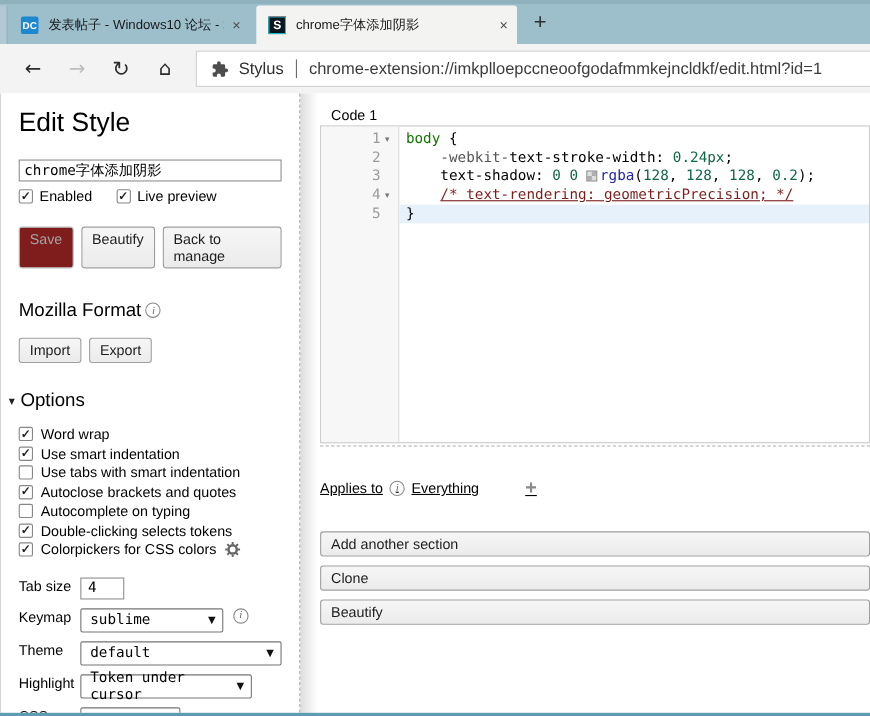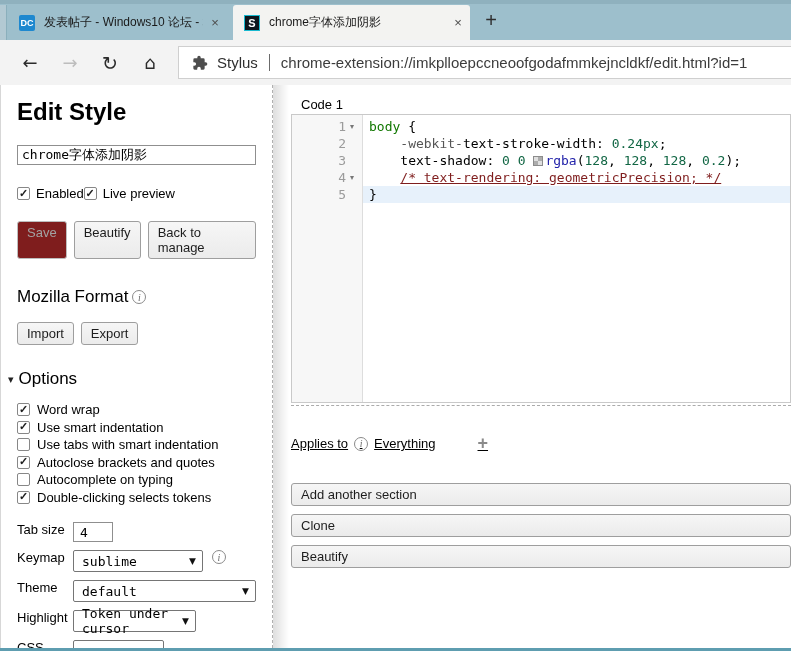--- a/index.html
+++ b/index.html
@@ -43,25 +43,25 @@
   .url-text { font-size:15px; color:#3c3c3c; white-space:nowrap; overflow:hidden; }
 
   
   .content { position:absolute; top:85px; left:0; right:0; bottom:3px;
              background:#fff; border-left:1px solid #d7d7d7; }
   .bottombar { position:absolute; left:0; right:0; bottom:0; height:3px; background:#5e9db0; }
 
   
   .sidebar { position:absolute; left:0; top:0; width:271px; height:100%;
              padding:0 16px; overflow:hidden; font-size:13px; color:#000; }
-  .page-title { margin-top:14px; font-size:24px; font-weight:700; line-height:26px; }
+  .page-title { margin-top:14px; font-size:24px; font-weight:400; line-height:26px; }
   .name-input { display:block; margin-top:20px; width:100%; height:20px;
                 border:1px solid #8f8f8f; font:13px "DejaVu Sans Mono", monospace;
                 padding:0 4px; color:#000; background:#fff; }
-  .toggles { margin-top:21px; display:flex; align-items:center; }
+  .toggles { margin-top:6px; display:flex; gap:22px; align-items:center; }
   .cb-wrap { display:flex; align-items:center; gap:6px; }
   .cb { width:13px; height:13px; flex:none; border:1px solid #878787; border-radius:2px;
         background:#fff; display:inline-flex; align-items:center; justify-content:center; }
   .cb.checked::after { content:"✓"; font-size:11px; font-weight:bold; color:#1f1f1f;
                        margin-top:-1px; }
   .btn { display:inline-block; font-family:"Liberation Sans", sans-serif; font-size:13px;
          color:#1d1d1d; background:linear-gradient(#f6f6f6,#ebebeb);
          border:1px solid #9e9e9e; border-radius:3px; padding:3px 9px; line-height:15px; }
   .btn.disabled { color:#a2a2a2; border-color:#bdbdbd; background:#7f1d1d; }
   .action-row { margin-top:20px; display:flex; gap:7px; }
@@ -82,21 +82,21 @@
   .form-row { display:flex; align-items:flex-start; margin-bottom:8px; }
   .form-label { width:56px; flex:none; font-size:13px; line-height:15px; }
   .mini-input { width:40px; height:20px; border:1px solid #8f8f8f; padding:0 6px;
                 font:13px "DejaVu Sans Mono", monospace; }
   .sel { height:22px; border:1px solid #757575; border-radius:2px; background:#fff;
          display:inline-flex; align-items:center; padding:0 6px 0 8px;
          font:13px "DejaVu Sans Mono", monospace; color:#000; }
   .sel-caret { margin-left:auto; padding-left:8px; font-size:9px; color:#111;
                font-family:"DejaVu Sans", sans-serif; }
   .w-keymap { width:130px; } .w-theme { width:186px; }
-  .w-highlight { width:123px; } .w-linter { width:91px; }
+  .w-highlight { width:156px; } .w-linter { width:91px; }
   .after-ctl { margin-left:9px; }
 
   
   .main { position:absolute; left:271px; right:0; top:0; bottom:0;
           border-left:1px dashed #b0b0b0; }
   .main-shadow { position:absolute; left:0; top:0; bottom:0; width:16px;
                  background:linear-gradient(to right, rgba(0,0,0,0.13), rgba(0,0,0,0));
                  pointer-events:none; }
   .main-inner { padding:12px 0 0 18px; }
   .code-section { border-bottom:1px dashed #ababab; padding-bottom:2px; }
@@ -247,20 +247,27 @@
           <span>Autoclose brackets and quotes</span>
         </div>
         <div class="opt-row">
           <span class="cb"></span>
           <span>Autocomplete on typing</span>
         </div>
         <div class="opt-row">
           <span class="cb checked"></span>
           <span>Double-clicking selects tokens</span>
         </div>
+        <div class="opt-row">
+          <span class="cb checked"></span>
+          <span>Colorpickers for CSS colors</span>
+          <svg class="gear-icon" viewBox="0 0 20 20" width="15" height="15">
+              <use href="#gear-sym"></use>
+            </svg>
+        </div>
       </div>
 
       <div class="form-rows">
         <div class="form-row">
           <span class="form-label">Tab size</span>
           <input class="mini-input" value="4" style="">
         </div>
         <div class="form-row">
           <span class="form-label">Keymap</span>
           <span class="sel w-keymap">

